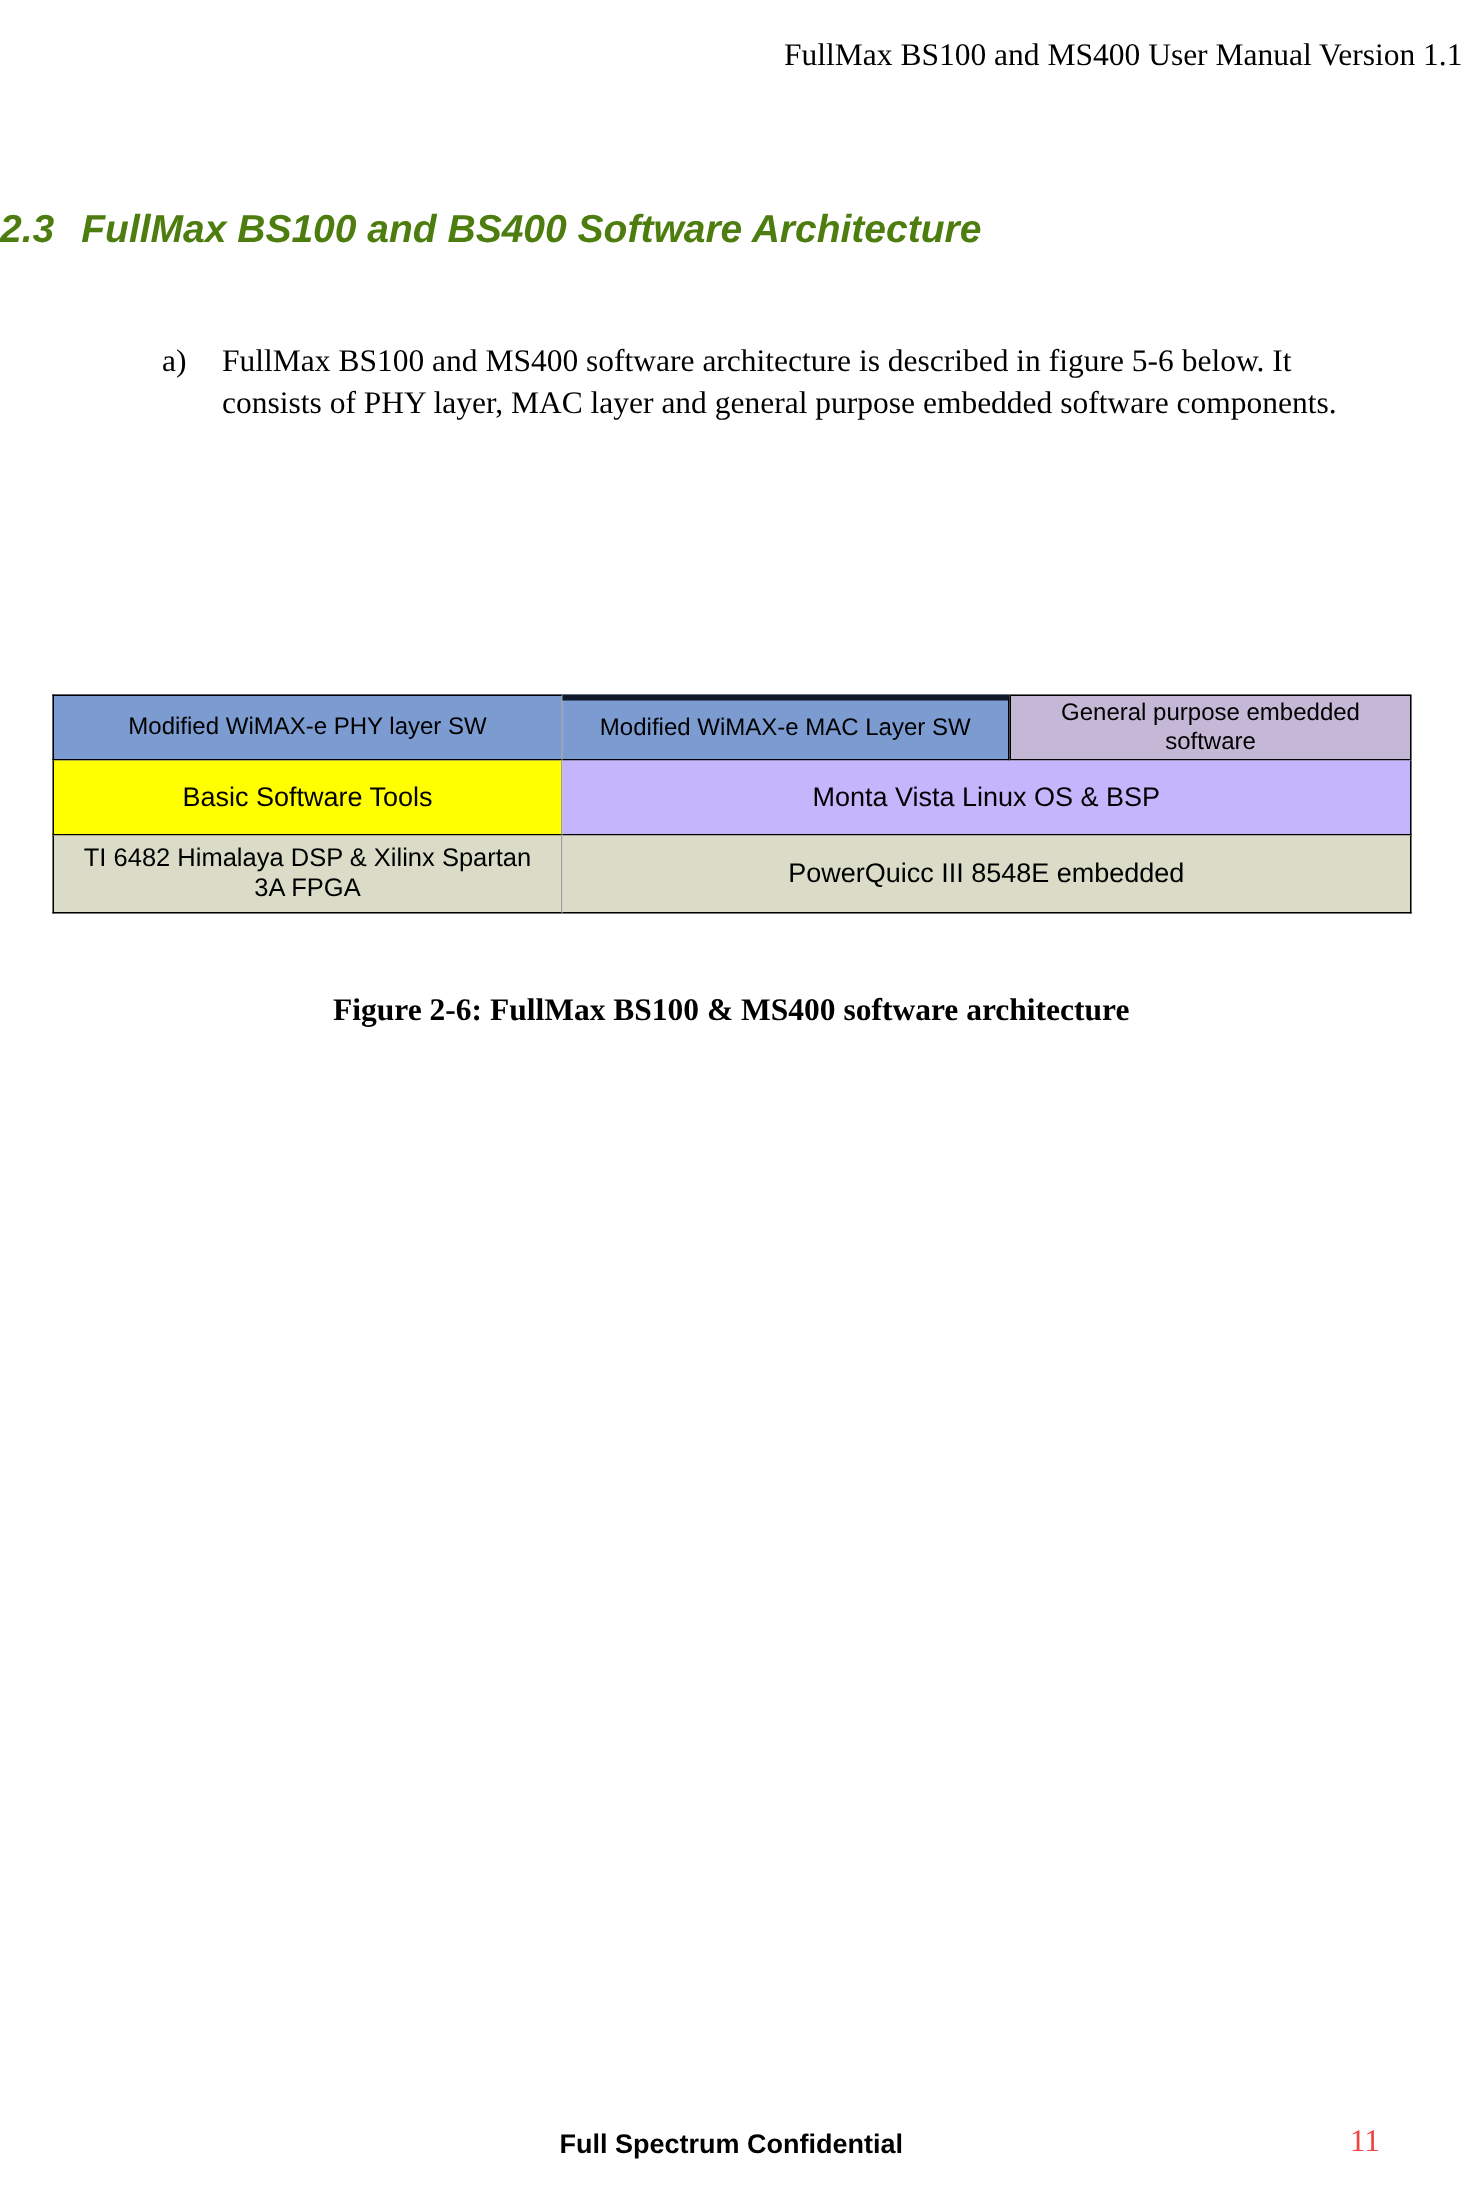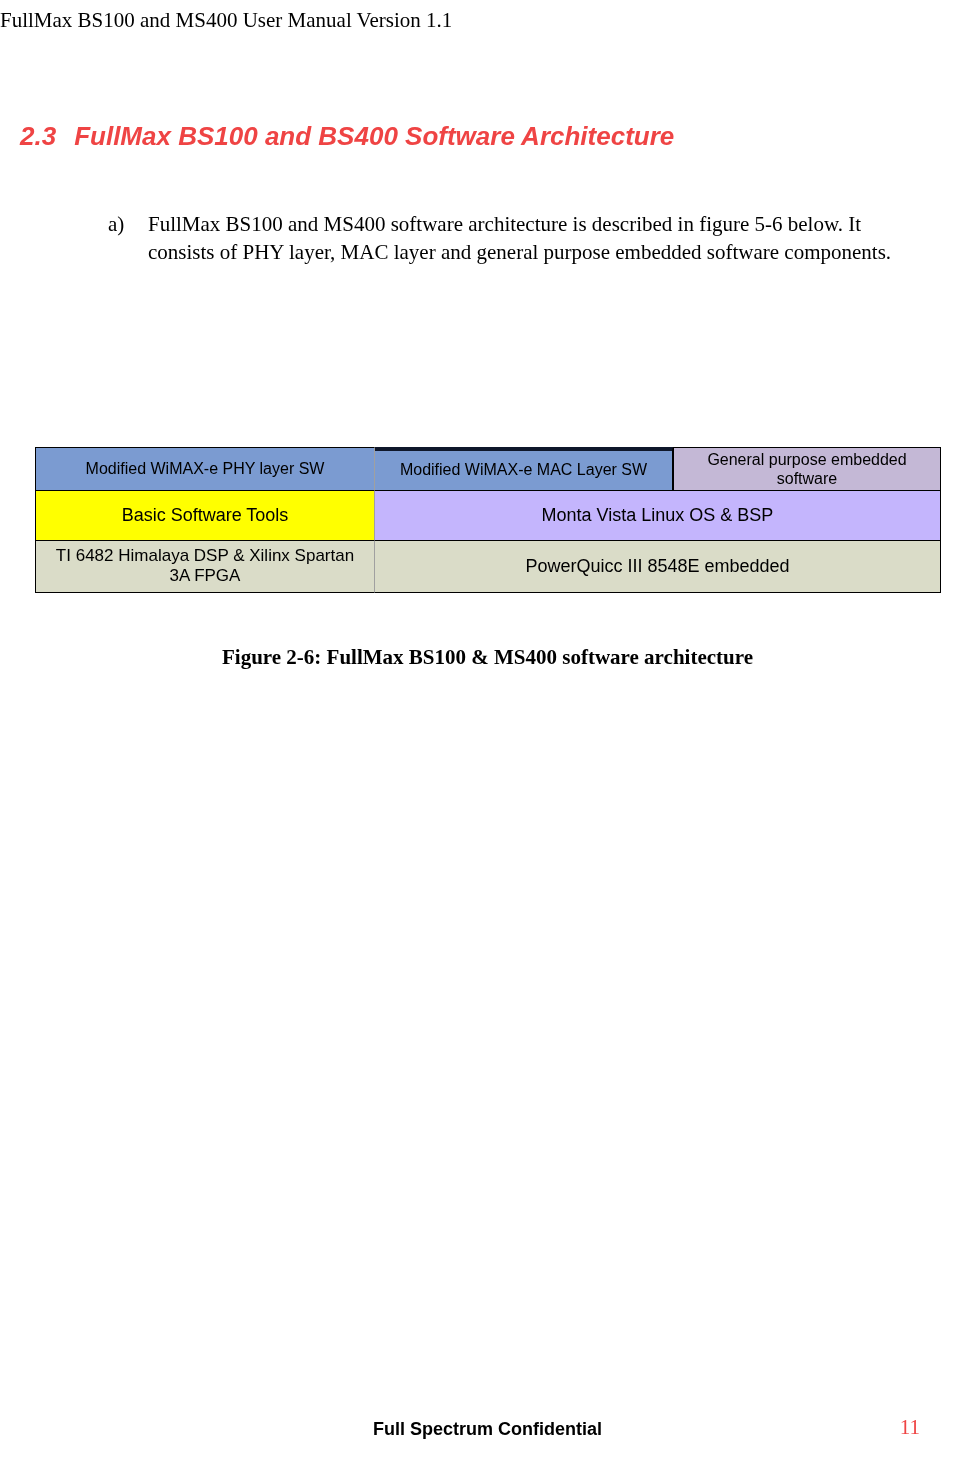--- a/index.html
+++ b/index.html
@@ -9,33 +9,32 @@
     }
     body {
       width: 975px;
       height: 1466px;
       background: white;
       font-family: "Times New Roman", Times, serif;
       position: relative;
       padding: 0;
     }
     .page-header {
-      text-align: left;
+      text-align: right;
       font-size: 21px;
-      padding-top: 8px;
+      padding-top: 24px;
       color: #000;
     }
     .section-heading {
       font-style: italic;
       font-weight: bold;
       font-size: 26px;
       font-family: Arial, Helvetica, sans-serif;
-      padding-left: 20px;
       margin-top: 88px;
-      color: #ef4444;
+      color: #4d7c0f;
     }
     .section-number {
       margin-right: 18px;
     }
     .body-content {
       margin-top: 58px;
       padding-left: 108px;
       padding-right: 80px;
     }
     .list-item {

